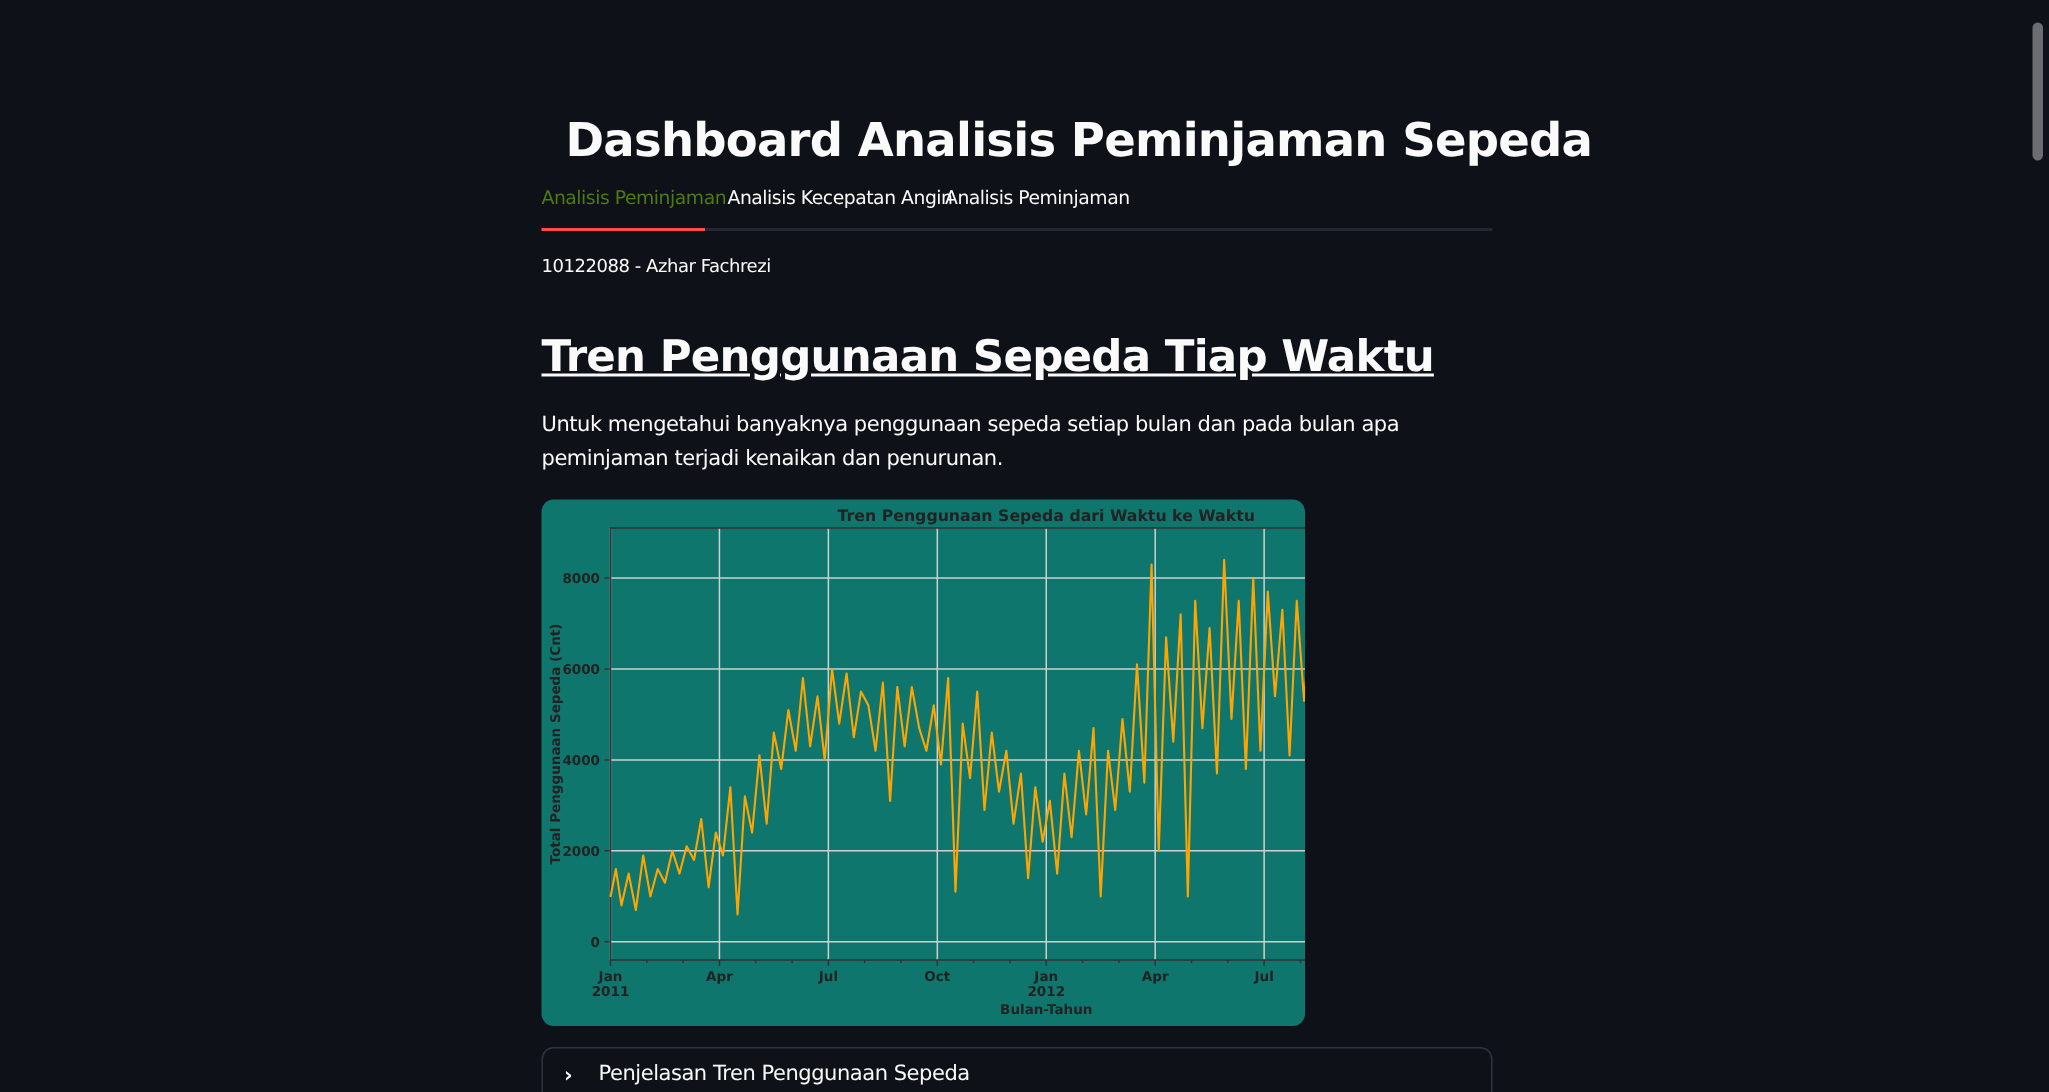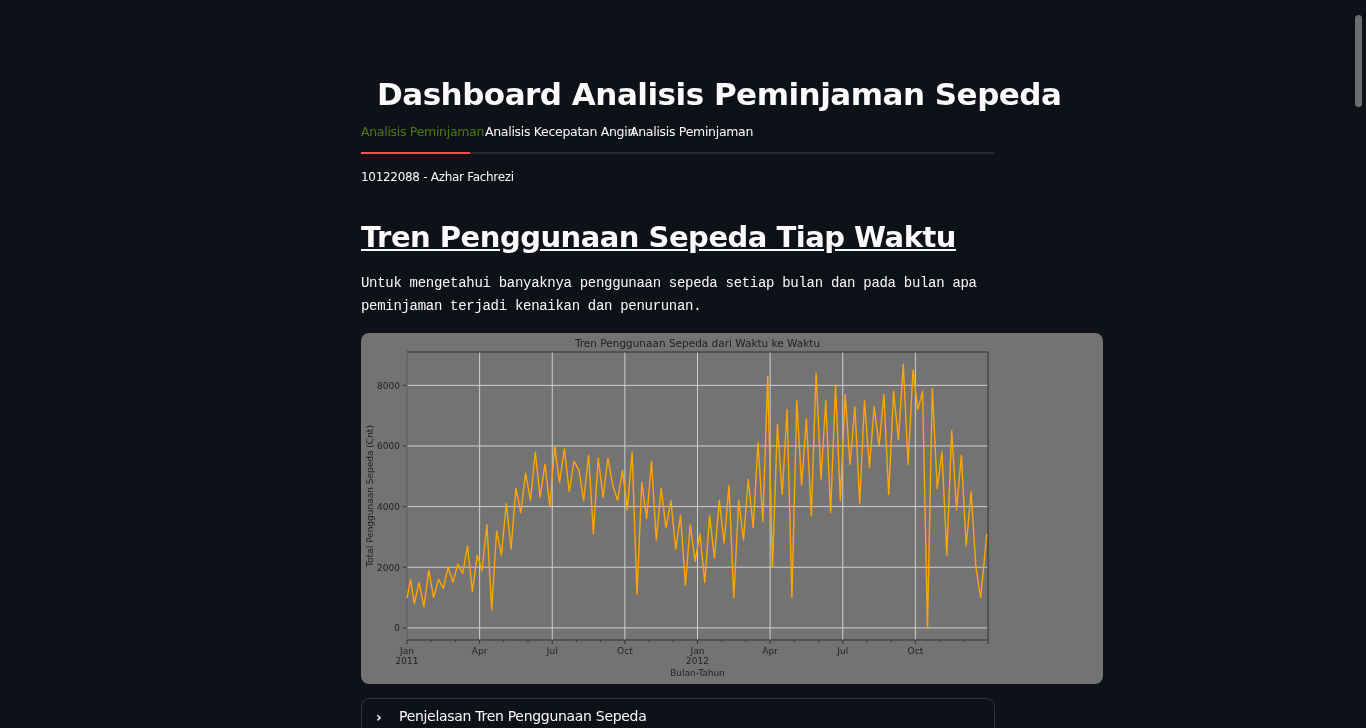--- a/index.html
+++ b/index.html
@@ -5,22 +5,22 @@
   html, body { margin:0; padding:0; background:#0e1117; width:1366px; height:728px; overflow:hidden; }
   body { font-family:"DejaVu Sans", "Liberation Sans", sans-serif; color:#fafafa; position:relative; }
   .main { position:absolute; left:361px; top:0; width:634px; }
   h1.title { position:absolute; top:60px; left:0; margin:16px; font-size:31px; font-weight:700; letter-spacing:-0.5px; white-space:nowrap; }
   .tabs { position:absolute; top:118px; left:0; width:634px; height:34px; border-bottom:2px solid #262730; }
   .tab { position:absolute; top:6px; font-size:12.5px; color:#fafafa; cursor:pointer; white-space:nowrap; letter-spacing:-0.3px; }
   .tab.active { color:#4d7c0f; }
   .tab-underline { position:absolute; left:0; bottom:-2px; width:109px; height:2px; background:#ff4b4b; }
   .author { position:absolute; top:170px; left:0; font-size:12px; letter-spacing:-0.3px; }
   h2.section { position:absolute; top:220px; left:0; margin:0; font-size:29px; font-weight:700; letter-spacing:-0.5px; white-space:nowrap;text-decoration:underline; }
-  .desc { position:absolute; top:272px; left:0; width:640px; font-size:14px; line-height:23px; letter-spacing:-0.3px;font-family:Liberation Mono, monospace; }
-  .chart-card { position:absolute; top:333px; left:0; width:742px; height:351px; background:#737373; border-radius:8px; overflow:hidden; }
+  .desc { position:absolute; top:272px; left:0; width:640px; font-size:14px; line-height:23px; letter-spacing:-0.3px; }
+  .chart-card { position:absolute; top:333px; left:0; width:509px; height:351px; background:#0f766e; border-radius:8px; overflow:hidden;font-weight:bold; }
   .chart-card svg { display:block; }
   .expander { position:absolute; top:698px; left:0; width:632px; height:40px; border:1px solid #31333f; border-radius:8px; }
   .exp-chevron { position:absolute; left:14px; top:10px; font-size:14px; font-weight:700; }
   .exp-label { position:absolute; left:37px; top:9px; font-size:14px; letter-spacing:-0.3px; }
   .scrollbar { position:absolute; right:4px; top:15px; width:7px; height:92px; background:#6b6d72; border-radius:4px; }
 </style>
 </head>
 <body>
 
 <div class="main">

